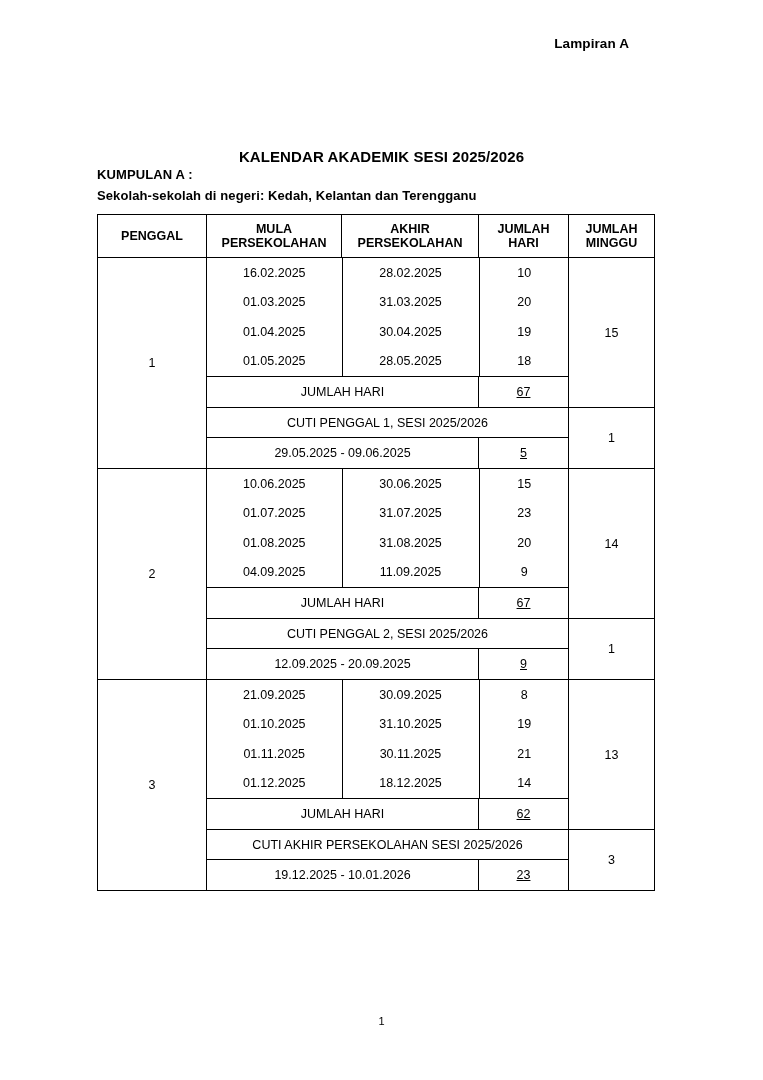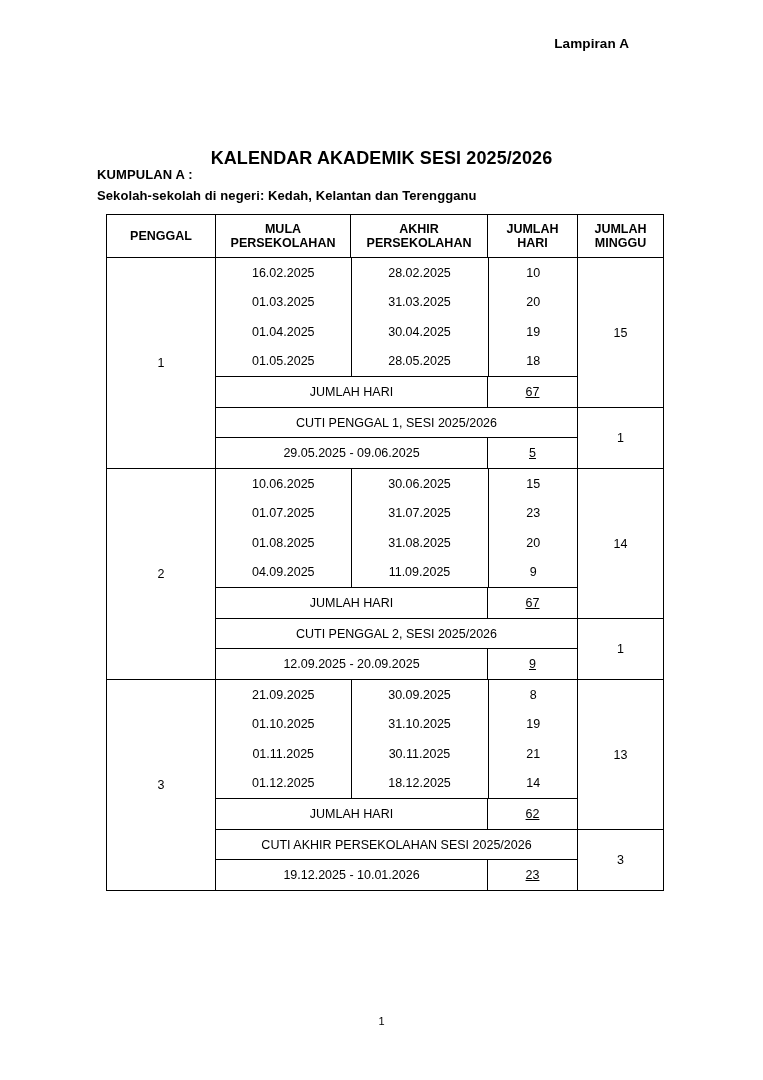--- a/index.html
+++ b/index.html
@@ -27,21 +27,21 @@
     font-size: 13.5px;
     font-weight: bold;
     letter-spacing: 0.1px;
   }
   .doc-title {
     position: absolute;
     top: 148px;
     left: 0;
     width: 763px;
     text-align: center;
-    font-size: 18px;
+    font-size: 15px;
     font-weight: bold;
     letter-spacing: 0.1px;
   }
   .kumpulan {
     position: absolute;
     top: 167px;
     left: 97px;
     font-size: 13px;
     font-weight: bold;
     letter-spacing: 0.1px;
@@ -50,21 +50,21 @@
     position: absolute;
     top: 188px;
     left: 97px;
     font-size: 13px;
     font-weight: bold;
     letter-spacing: 0.1px;
   }
   .table-wrap {
     position: absolute;
     top: 214px;
-    left: 106px;
+    left: 97px;
     width: 557px;
   }
   table.cal {
     border-collapse: collapse;
     width: 557px;
     table-layout: fixed;
   }
   table.cal td, table.cal th {
     border: 1.3px solid #000000;
     padding: 0;

